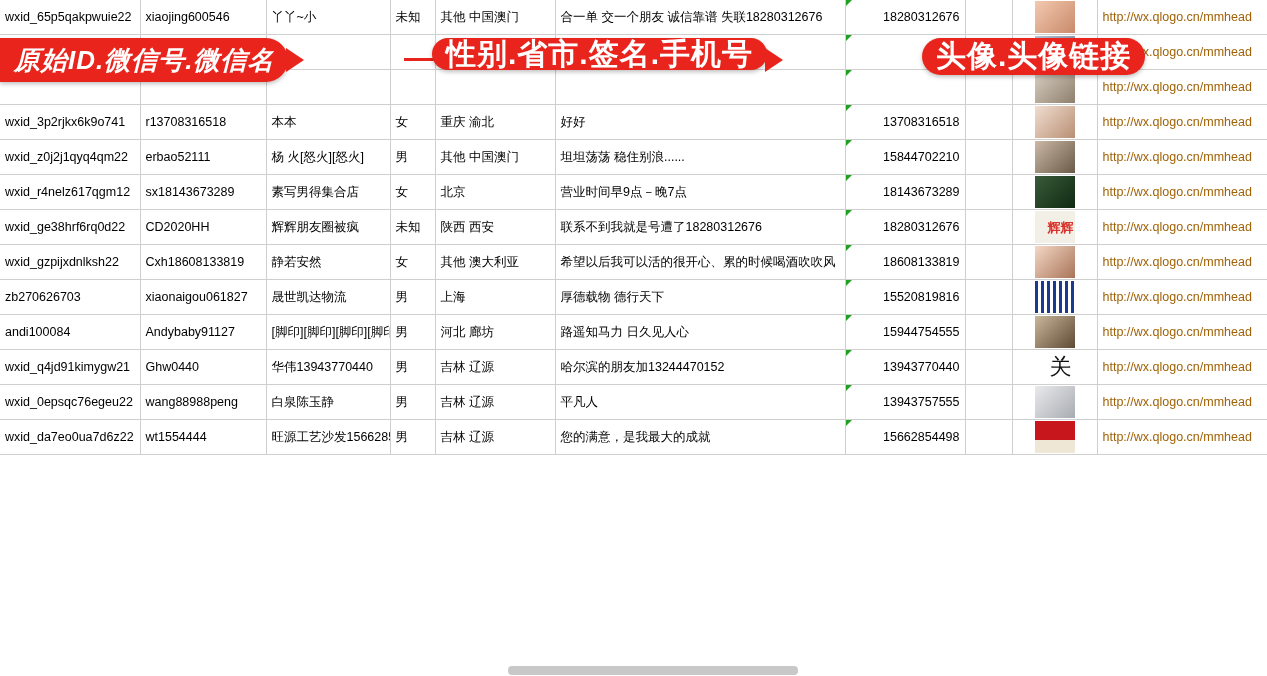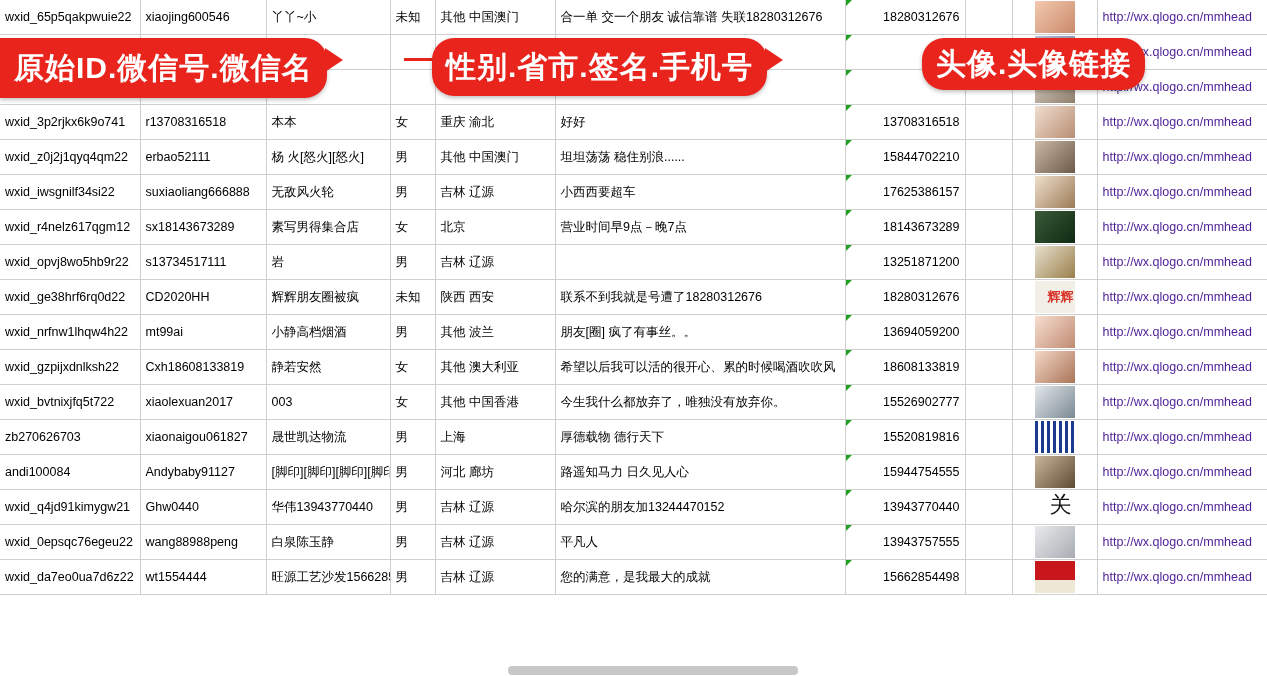--- a/index.html
+++ b/index.html
@@ -46,21 +46,21 @@
   col.c3 { width: 45px; }
   col.c4 { width: 120px; }
   col.c5 { width: 290px; }
   col.c6 { width: 120px; }
   col.c7 { width: 47px; }
   col.c8 { width: 85px; }
   col.c9 { width: 170px; }
 
   td.c3 { text-align: left; }
   td.c6 { text-align: right; }
-  td.url { color: #4c1d95; }
+  td.url { color: #a16207; }
 
   
   td.avatar {
     padding: 0;
     text-align: center;
   }
   .thumb {
     width: 40px;
     height: 32px;
     display: inline-block;
@@ -71,21 +71,21 @@
     vertical-align: middle;
   }
   .thumb .glyph {
     position: absolute;
     left: 12px; right: 0; top: 50%;
     transform: translateY(-50%);
     font-size: 13px;
     line-height: 1;
     color: #fff;
     text-align: center;
-    font-family: Liberation Mono, monospace;
+    font-family: Liberation Sans, sans-serif;
   }
 
   
   .errmark {
     position: relative;
   }
   .errmark::before {
     content: "";
     position: absolute;
     left: 0;
@@ -125,57 +125,58 @@
     letter-spacing: 1px;
     display: flex;
     align-items: center;
     padding: 0 14px;
     box-shadow: 0 2px 4px rgba(0,0,0,0.25);
   }
   .banner span { white-space: nowrap; }
   #banner-1 {
     left: 0px;
     top: 38px;
-    height: 60px;
-    font-size: 30px;
+    height: 44px;
+    font-size: 26px;
     border-radius: 0 22px 22px 0;
+    font-style: italic;
   }
   #banner-1::after {
     content: "";
     position: absolute;
     right: -16px;
     top: 10px;
     width: 0;
     height: 0;
     border-left: 18px solid #e8241c;
     border-top: 12px solid transparent;
     border-bottom: 12px solid transparent;
   }
   #banner-2 {
     left: 432px;
     top: 38px;
-    height: 58px;
+    height: 32px;
     font-size: 30px;
     border-radius: 22px;
   }
   #banner-2::after {
     content: "";
     position: absolute;
     right: -16px;
     top: 10px;
     width: 0;
     height: 0;
     border-left: 18px solid #e8241c;
     border-top: 12px solid transparent;
     border-bottom: 12px solid transparent;
   }
   #banner-3 {
     left: 922px;
     top: 38px;
-    height: 52px;
+    height: 37px;
     font-size: 30px;
     border-radius: 22px;
   }
   .arrow-connector {
     position: absolute;
     top: 58px;
     height: 3px;
     background: #e8241c;
   }
   #arrow-1 { left: 404px; width: 30px; }
@@ -269,126 +270,70 @@
         <td class="c4">其他 中国澳门</td>
         <td class="c5">坦坦荡荡 稳住别浪......</td>
         <td class="c6 errmark">15844702210</td>
         <td class="c7"></td>
         <td class="c8 avatar">
           <span class="thumb" style="background:linear-gradient(135deg,#cbb9a6,#6b5a49);"></span>
         </td>
         <td class="c9 url">http://wx.qlogo.cn/mmhead</td>
       </tr>
 
-      <tr>
-        <td class="c0">wxid_iwsgnilf34si22</td>
-        <td class="c1">suxiaoliang666888</td>
-        <td class="c2">无敌风火轮</td>
-        <td class="c3">男</td>
-        <td class="c4">吉林 辽源</td>
-        <td class="c5">小西西要超车</td>
-        <td class="c6 errmark">17625386157</td>
-        <td class="c7"></td>
-        <td class="c8 avatar">
-          <span class="thumb" style="background:linear-gradient(135deg,#efe0cd,#9b7a55);"></span>
-        </td>
-        <td class="c9 url">http://wx.qlogo.cn/mmhead</td>
-      </tr>
 
       <tr>
         <td class="c0">wxid_r4nelz617qgm12</td>
         <td class="c1">sx18143673289</td>
         <td class="c2">素写男得集合店</td>
         <td class="c3">女</td>
         <td class="c4">北京</td>
         <td class="c5">营业时间早9点－晚7点</td>
         <td class="c6 errmark">18143673289</td>
         <td class="c7"></td>
         <td class="c8 avatar">
           <span class="thumb" style="background:linear-gradient(135deg,#3a5a3a,#0f2a12);"></span>
         </td>
         <td class="c9 url">http://wx.qlogo.cn/mmhead</td>
       </tr>
 
-      <tr>
-        <td class="c0">wxid_opvj8wo5hb9r22</td>
-        <td class="c1">s13734517111</td>
-        <td class="c2">岩</td>
-        <td class="c3">男</td>
-        <td class="c4">吉林 辽源</td>
-        <td class="c5"></td>
-        <td class="c6 errmark">13251871200</td>
-        <td class="c7"></td>
-        <td class="c8 avatar">
-          <span class="thumb" style="background:linear-gradient(135deg,#e6e1cf,#9a7f4a);"></span>
-        </td>
-        <td class="c9 url">http://wx.qlogo.cn/mmhead</td>
-      </tr>
 
       <tr>
         <td class="c0">wxid_ge38hrf6rq0d22</td>
         <td class="c1">CD2020HH</td>
         <td class="c2">辉辉朋友圈被疯</td>
         <td class="c3">未知</td>
         <td class="c4">陕西 西安</td>
         <td class="c5">联系不到我就是号遭了18280312676</td>
         <td class="c6 errmark">18280312676</td>
         <td class="c7"></td>
         <td class="c8 avatar">
           <span class="thumb" style="background:#f2efe6;">
             <span class="glyph" style="color:#d9342b;font-weight:bold;">辉辉</span>
           </span>
         </td>
         <td class="c9 url">http://wx.qlogo.cn/mmhead</td>
       </tr>
 
-      <tr>
-        <td class="c0">wxid_nrfnw1lhqw4h22</td>
-        <td class="c1">mt99ai</td>
-        <td class="c2">小静高档烟酒</td>
-        <td class="c3">男</td>
-        <td class="c4">其他 波兰</td>
-        <td class="c5">朋友[圈] 疯了有事丝。。</td>
-        <td class="c6 errmark">13694059200</td>
-        <td class="c7"></td>
-        <td class="c8 avatar">
-          <span class="thumb" style="background:linear-gradient(135deg,#f7ded0,#c08c72);"></span>
-        </td>
-        <td class="c9 url">http://wx.qlogo.cn/mmhead</td>
-      </tr>
 
       <tr>
         <td class="c0">wxid_gzpijxdnlksh22</td>
         <td class="c1">Cxh18608133819</td>
         <td class="c2">静若安然</td>
         <td class="c3">女</td>
         <td class="c4">其他 澳大利亚</td>
         <td class="c5">希望以后我可以活的很开心、累的时候喝酒吹吹风</td>
         <td class="c6 errmark">18608133819</td>
         <td class="c7"></td>
         <td class="c8 avatar">
           <span class="thumb" style="background:linear-gradient(135deg,#f4d8c6,#a97458);"></span>
         </td>
         <td class="c9 url">http://wx.qlogo.cn/mmhead</td>
       </tr>
 
-      <tr>
-        <td class="c0">wxid_bvtnixjfq5t722</td>
-        <td class="c1">xiaolexuan2017</td>
-        <td class="c2">003</td>
-        <td class="c3">女</td>
-        <td class="c4">其他 中国香港</td>
-        <td class="c5">今生我什么都放弃了，唯独没有放弃你。</td>
-        <td class="c6 errmark">15526902777</td>
-        <td class="c7"></td>
-        <td class="c8 avatar">
-          <span class="thumb" style="background:linear-gradient(135deg,#e3e7ea,#7b8a94);"></span>
-        </td>
-        <td class="c9 url">http://wx.qlogo.cn/mmhead</td>
-      </tr>
 
 
       <tr>
         <td class="c0">zb270626703</td>
         <td class="c1">xiaonaigou061827</td>
         <td class="c2">晟世凯达物流</td>
         <td class="c3">男</td>
         <td class="c4">上海</td>
         <td class="c5">厚德载物 德行天下</td>
         <td class="c6 errmark">15520819816</td>

